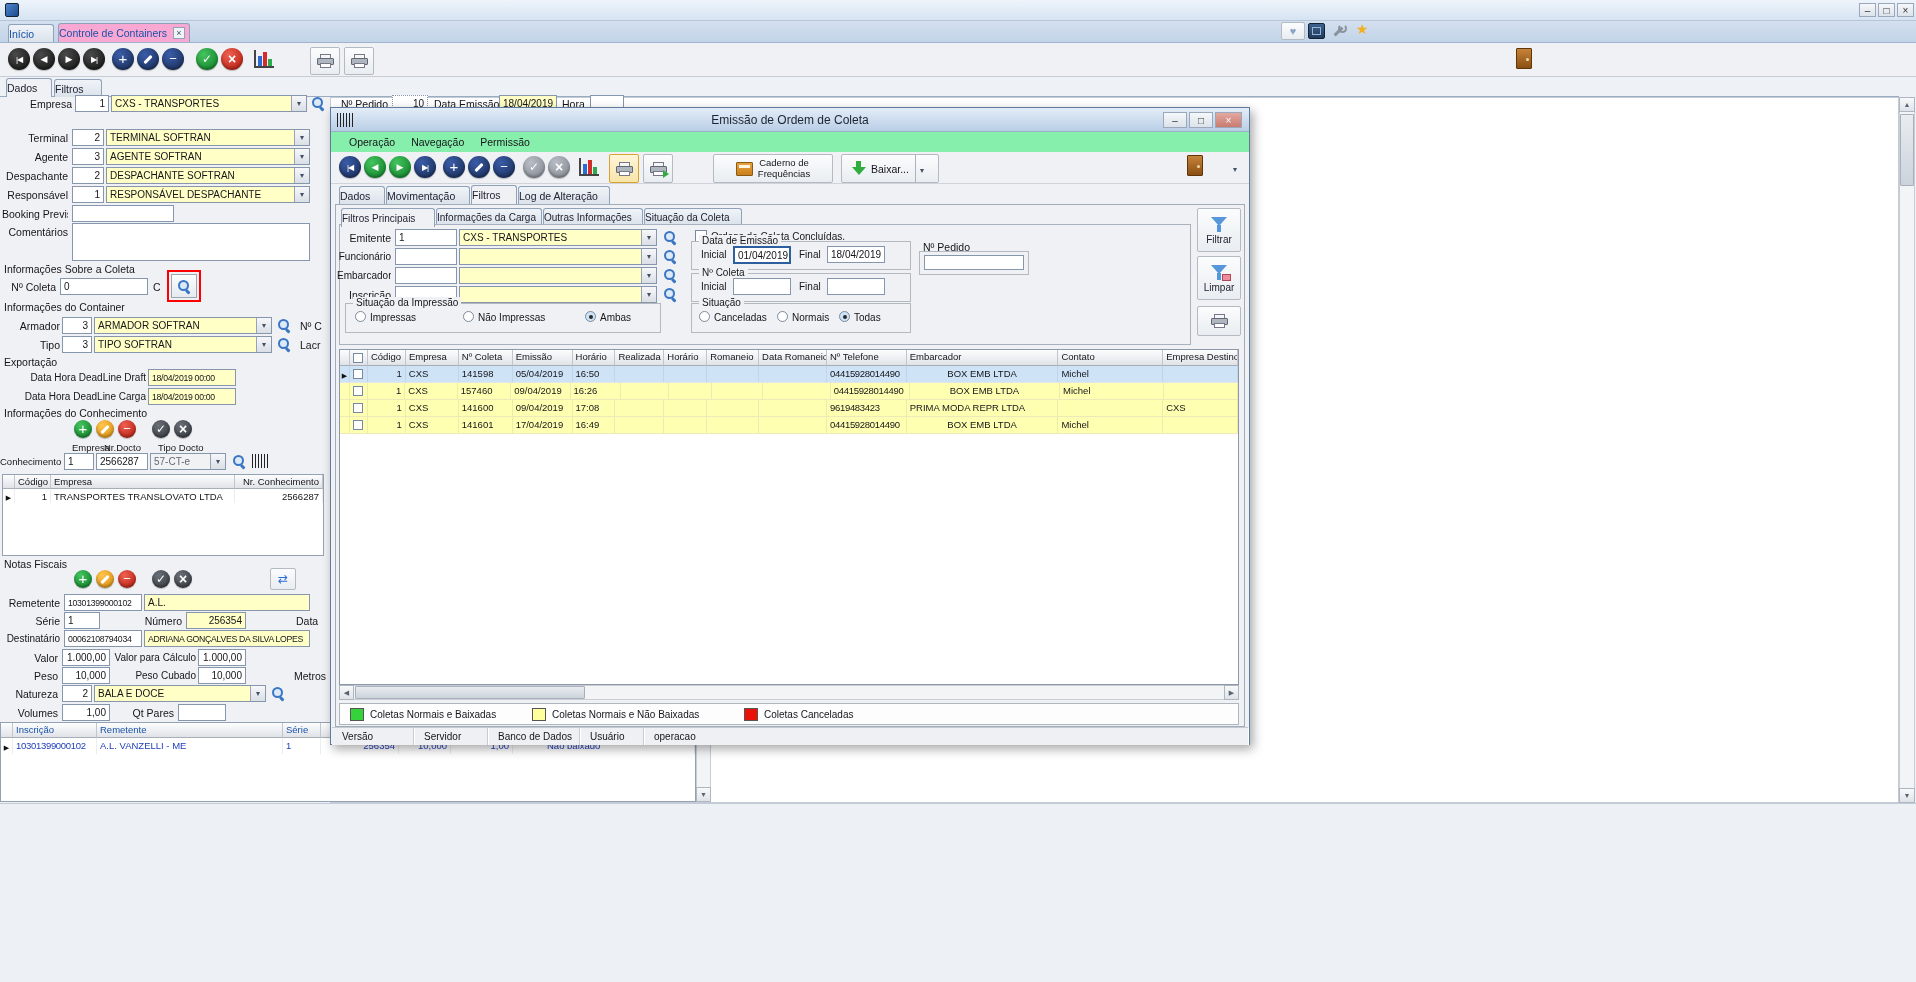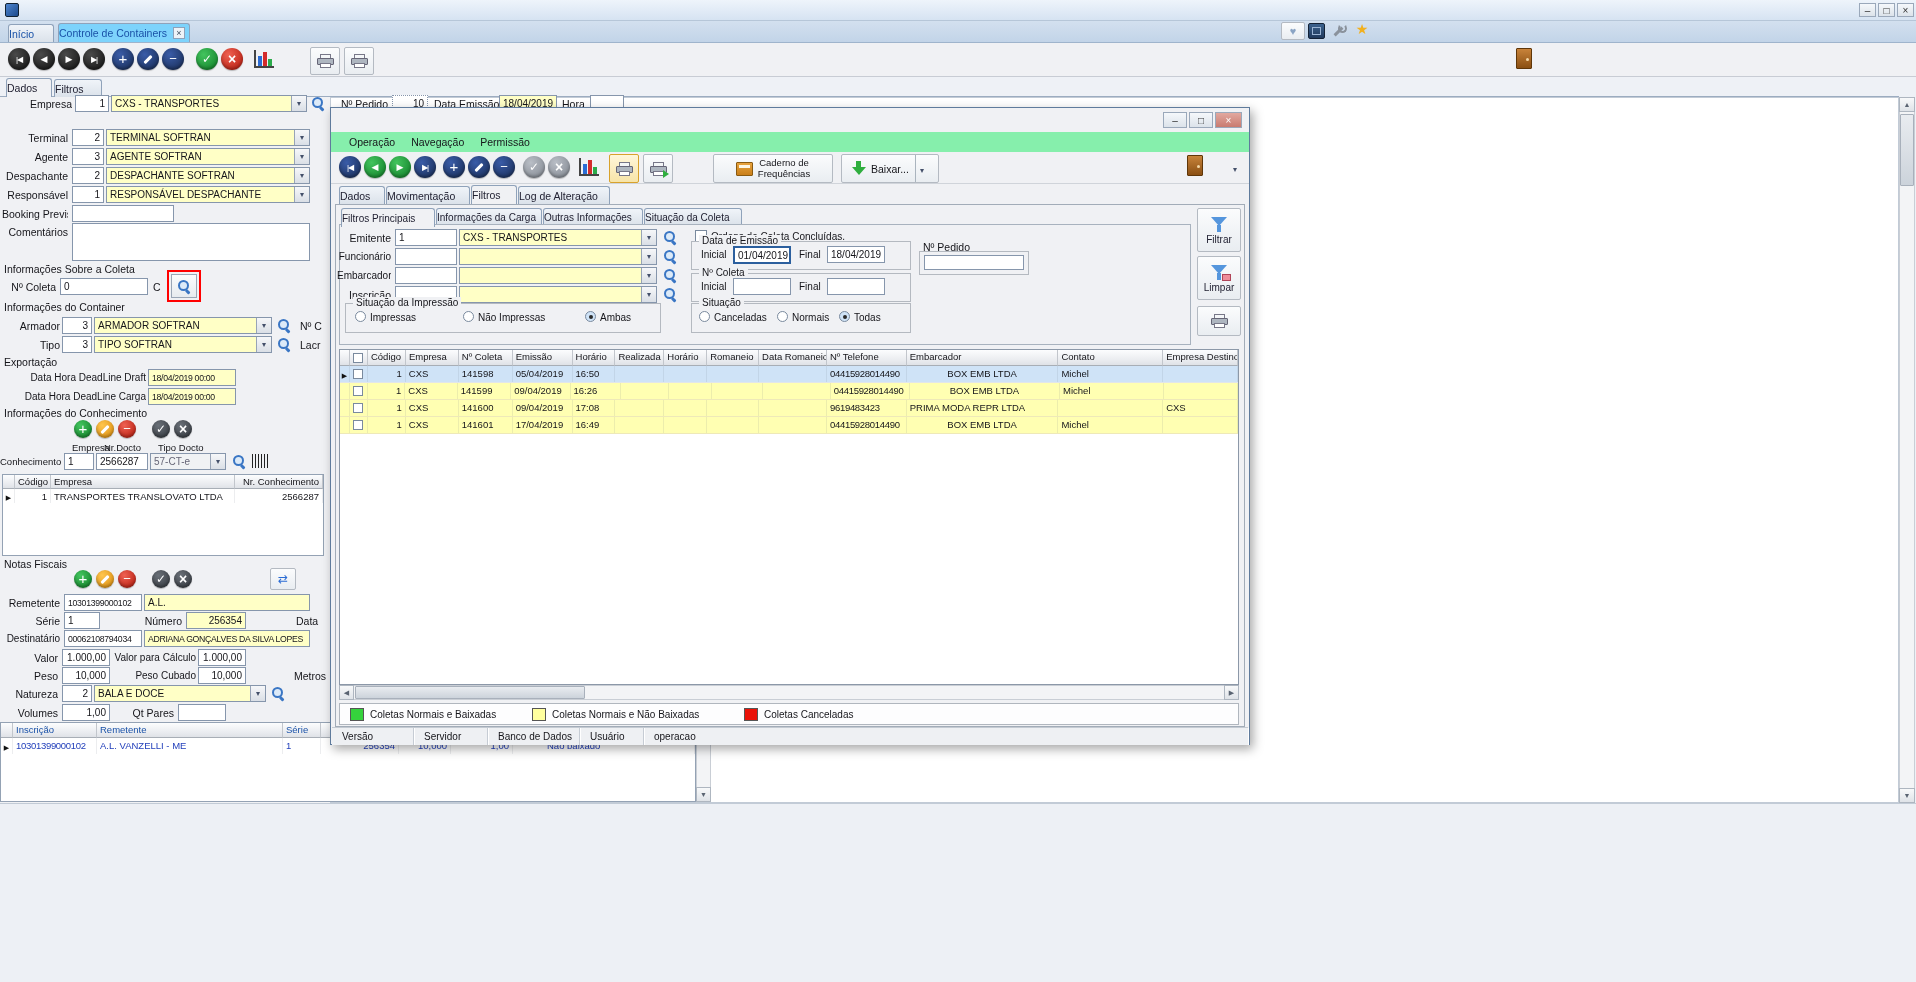--- a/index.html
+++ b/index.html
@@ -101,21 +101,21 @@
     <span class="abs" style="left:5px;top:3px;width:14px;height:14px;background:linear-gradient(135deg,#4e86d0,#1c4a8c);border:1px solid #123;border-radius:2px"></span>
   </div>
   <div class="wbtn" style="left:1859px;top:3px;width:17px;height:14px">–</div>
   <div class="wbtn" style="left:1878px;top:3px;width:17px;height:14px">□</div>
   <div class="wbtn" style="left:1897px;top:3px;width:17px;height:14px">×</div>
 
   <div class="abs" style="left:0;top:21px;width:1916px;height:22px;background:linear-gradient(#d3e0ef,#c2d4e8);border-bottom:1px solid #9fb4cc"></div>
   <div class="tab" style="left:8px;top:24px;width:46px;color:#1a52a8">
       <span>Início</span>
     </div>
-  <div class="tab on" style="left:58px;top:23px;width:132px;background:#7dd3fc;color:#1a52a8;gap:6px">
+  <div class="tab on" style="left:58px;top:23px;width:132px;background:#f9a8d4;color:#1a52a8;gap:6px">
     <span>Controle de Containers</span>
     <span style="width:12px;height:12px;border:1px solid #8fa2ba;background:#eef3f8;display:flex;align-items:center;justify-content:center;font-size:9px;color:#456">×</span>
   </div>
   <div class="toolbtn" style="left:1281px;top:22px;width:24px;height:18px">
       <span style="color:#8aa4c4;font-size:11px">♥</span>
     </div>
   <div class="abs" style="left:1308px;top:23px;width:17px;height:16px;background:linear-gradient(#3c628e,#20395c);border:1px solid #142236;border-radius:2px">
       <span style="position:absolute;left:3px;top:3px;right:3px;bottom:3px;border:1px solid #9ab4d4"></span>
     </div>
   <div class="abs" style="left:1331px;top:23px;width:18px;height:16px"><span class="wrench"></span></div>
@@ -360,20 +360,24 @@
   <div class="sbtrack" style="left:696px;top:722px;width:15px;height:80px"></div>
   <div class="sbbtn" style="left:696px;top:787px;width:15px;height:15px">▼</div>
 
   <div class="sbtrack" style="left:1899px;top:97px;width:16px;height:706px"></div>
   <div class="sbbtn" style="left:1899px;top:97px;width:16px;height:15px">▲</div>
   <div class="sbthumb" style="left:1900px;top:114px;width:14px;height:72px"></div>
   <div class="sbbtn" style="left:1899px;top:788px;width:16px;height:15px">▼</div>
 
   <div class="abs" style="left:330px;top:107px;width:920px;height:638px;background:#f0f1f4;border:1px solid #5f7b9c;box-shadow:3px 4px 10px rgba(0,0,0,.35);z-index:10">
 
+    <div class="abs" style="left:0;top:0;width:918px;height:24px;background:linear-gradient(#e3edf8,#b9cee6);border-bottom:1px solid #9ab0c8;display:flex;align-items:center;justify-content:center">
+      <span class="barcode" style="position:absolute;left:6px;top:5px"></span>
+      <span style="font-size:12px;color:#1c2430">Emissão de Ordem de Coleta</span>
+    </div>
     <div class="wbtn" style="left:832px;top:4px;width:24px;height:16px">–</div>
     <div class="wbtn" style="left:858px;top:4px;width:24px;height:16px">□</div>
     <div class="wbtn" style="left:884px;top:4px;width:27px;height:16px;background:linear-gradient(#e2a89f,#c97b70);color:#fff">×</div>
 
     <div class="abs" style="left:0;top:24px;width:918px;height:20px;background:#86efac;display:flex;align-items:center;padding-left:10px">
       <span class="menu-item" style="font-size:10.5px">Operação</span>
       <span class="menu-item" style="font-size:10.5px">Navegação</span>
       <span class="menu-item" style="font-size:10.5px">Permissão</span>
     </div>
 
@@ -585,21 +589,21 @@
         <div class="gcell" style="width:75px"></div>
       </div>
 
       <div class="grow ylw" style="left:0;top:33px;width:898px;height:17px;border-bottom:1px solid #eee9b8">
         <div class="gcell ckc" style="width:10px;padding:0"></div>
         <div class="gcell ckc" style="width:18px;padding:0">
             <span class="chk sm"></span>
           </div>
         <div class="gcell tr" style="width:38px">1</div>
         <div class="gcell" style="width:53px">CXS</div>
-        <div class="gcell" style="width:54px">141599</div>
+        <div class="gcell" style="width:54px">157460</div>
         <div class="gcell" style="width:60px">09/04/2019</div>
         <div class="gcell" style="width:51px">16:26</div>
         <div class="gcell" style="width:49px"></div>
         <div class="gcell" style="width:43px"></div>
         <div class="gcell" style="width:52px"></div>
         <div class="gcell" style="width:68px"></div>
         <div class="gcell t9" style="width:80px">04415928014490</div>
         <div class="gcell tc" style="width:152px">BOX EMB LTDA</div>
         <div class="gcell" style="width:105px">Michel</div>
         <div class="gcell" style="width:75px"></div>

